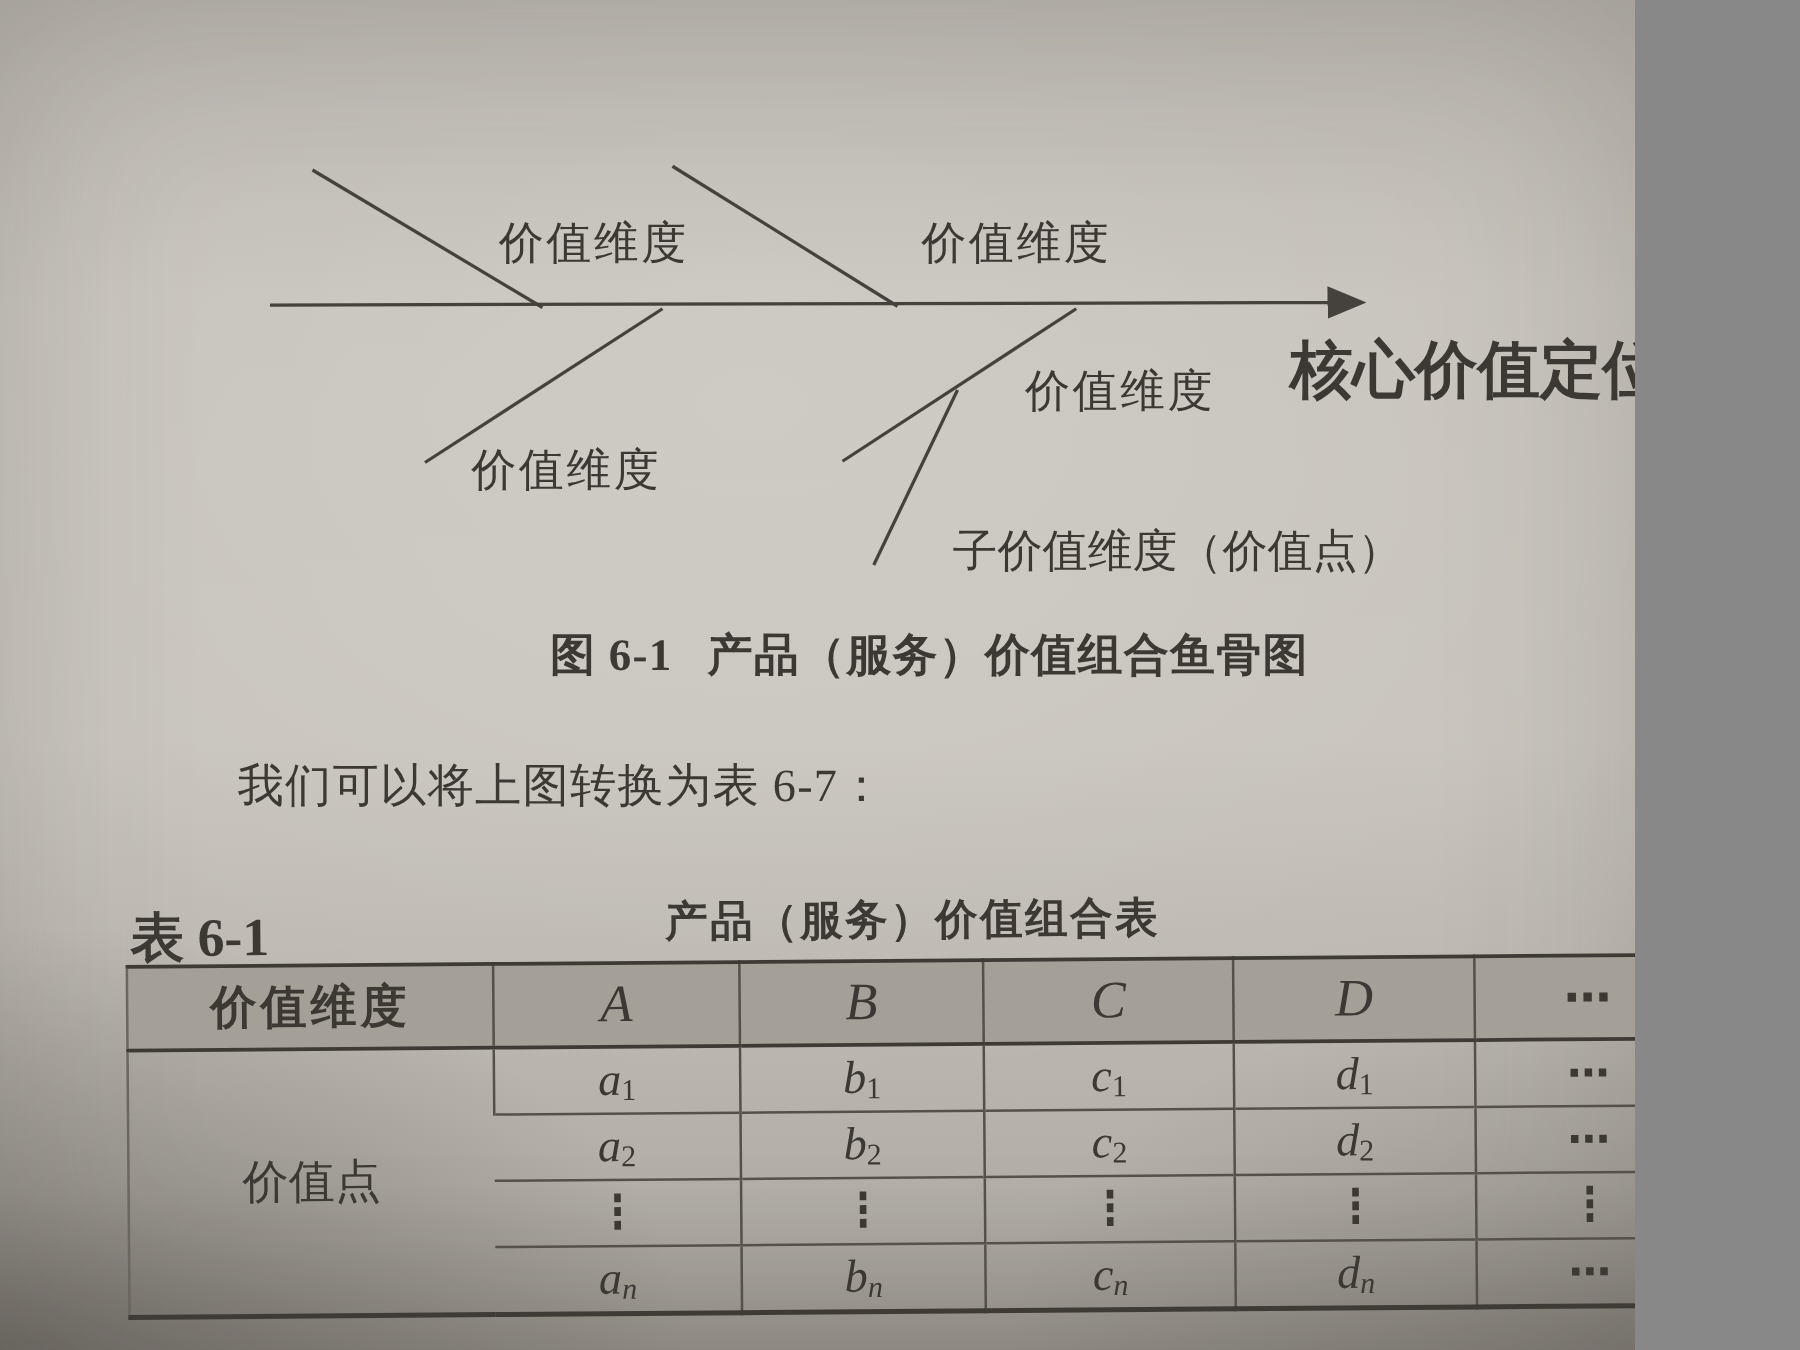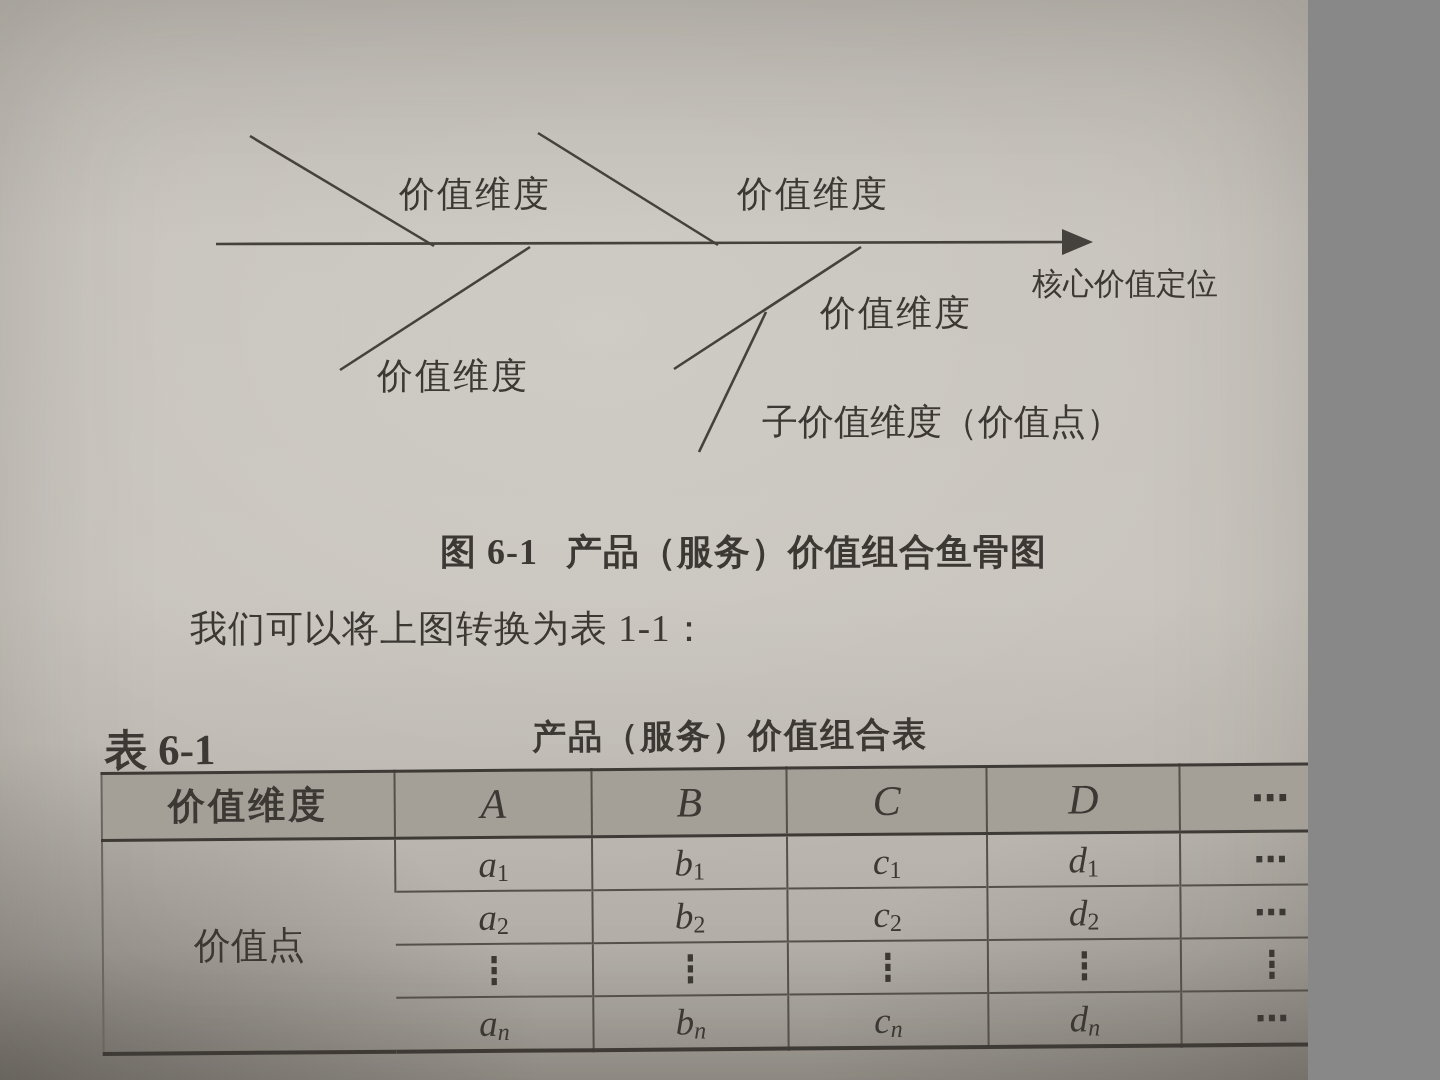--- a/index.html
+++ b/index.html
@@ -23,25 +23,25 @@
     font-family:"Liberation Serif","DejaVu Serif",serif;
     color:var(--ink);
   }
   
   .fishbone-svg{position:absolute;left:0;top:0;}
   .fishbone-svg line{stroke:var(--line);stroke-width:2.6;}
   .fb-label{
     position:absolute;font-size:36px;letter-spacing:2px;white-space:nowrap;
     color:var(--ink);
   }
-  .fb-core{font-size:31px;font-weight:400;letter-spacing:0;}
+  .fb-core{font-size:50px;font-weight:700;letter-spacing:0;}
   .fb-sub{font-size:36px;letter-spacing:0;}
   .fig-caption{
     position:absolute;left:440px;top:500px;font-size:36px;font-weight:700;
-    white-space:nowrap;letter-spacing:1px;margin-top:28px;
+    white-space:nowrap;letter-spacing:1px;
   }
   .fig-caption .cap-gap{display:inline-block;width:28px;}
   .body-paragraph{
     position:absolute;left:190px;top:604px;font-size:37px;white-space:nowrap;letter-spacing:1px;
   }
   
   .table-section{
     position:absolute;left:100px;top:714px;width:1260px;
     transform:rotate(-0.45deg);transform-origin:0 60%;
   }
@@ -98,27 +98,27 @@
     <line x1="530" y1="247" x2="340" y2="370"></line>
     <line x1="861" y1="247" x2="674" y2="369"></line>
     <line x1="766" y1="312" x2="699" y2="452"></line>
   </svg>
 
   <div class="fb-label" style="left:399px;top:170px;">价值维度</div>
   <div class="fb-label" style="left:737px;top:170px;">价值维度</div>
   <div class="fb-label" style="left:377px;top:352px;">价值维度</div>
   <div class="fb-label" style="left:820px;top:289px;">价值维度</div>
   <div class="fb-label fb-core" style="left:1032px;top:263px;">核心价值定位</div>
-  <div class="fb-label fb-sub" style="left:762px;top:398px;text-align:center;">子价值维度（价值点）</div>
+  <div class="fb-label fb-sub" style="left:762px;top:417px;text-align:center;">子价值维度（价值点）</div>
 
   <div class="fig-caption">
     <span>图 6-1</span><span class="cap-gap"></span><span>产品（服务）价值组合鱼骨图</span>
   </div>
 
-  <div class="body-paragraph">我们可以将上图转换为表 1-1：</div>
+  <div class="body-paragraph">我们可以将上图转换为表 6-7：</div>
 
   <div class="table-section">
     <div class="table-label">表 6-1</div>
     <div class="table-title">产品（服务）价值组合表</div>
 
     <table class="value-table">
       <colgroup>
         <col style="width:293px">
           <col style="width:197px">
           <col style="width:195px">

